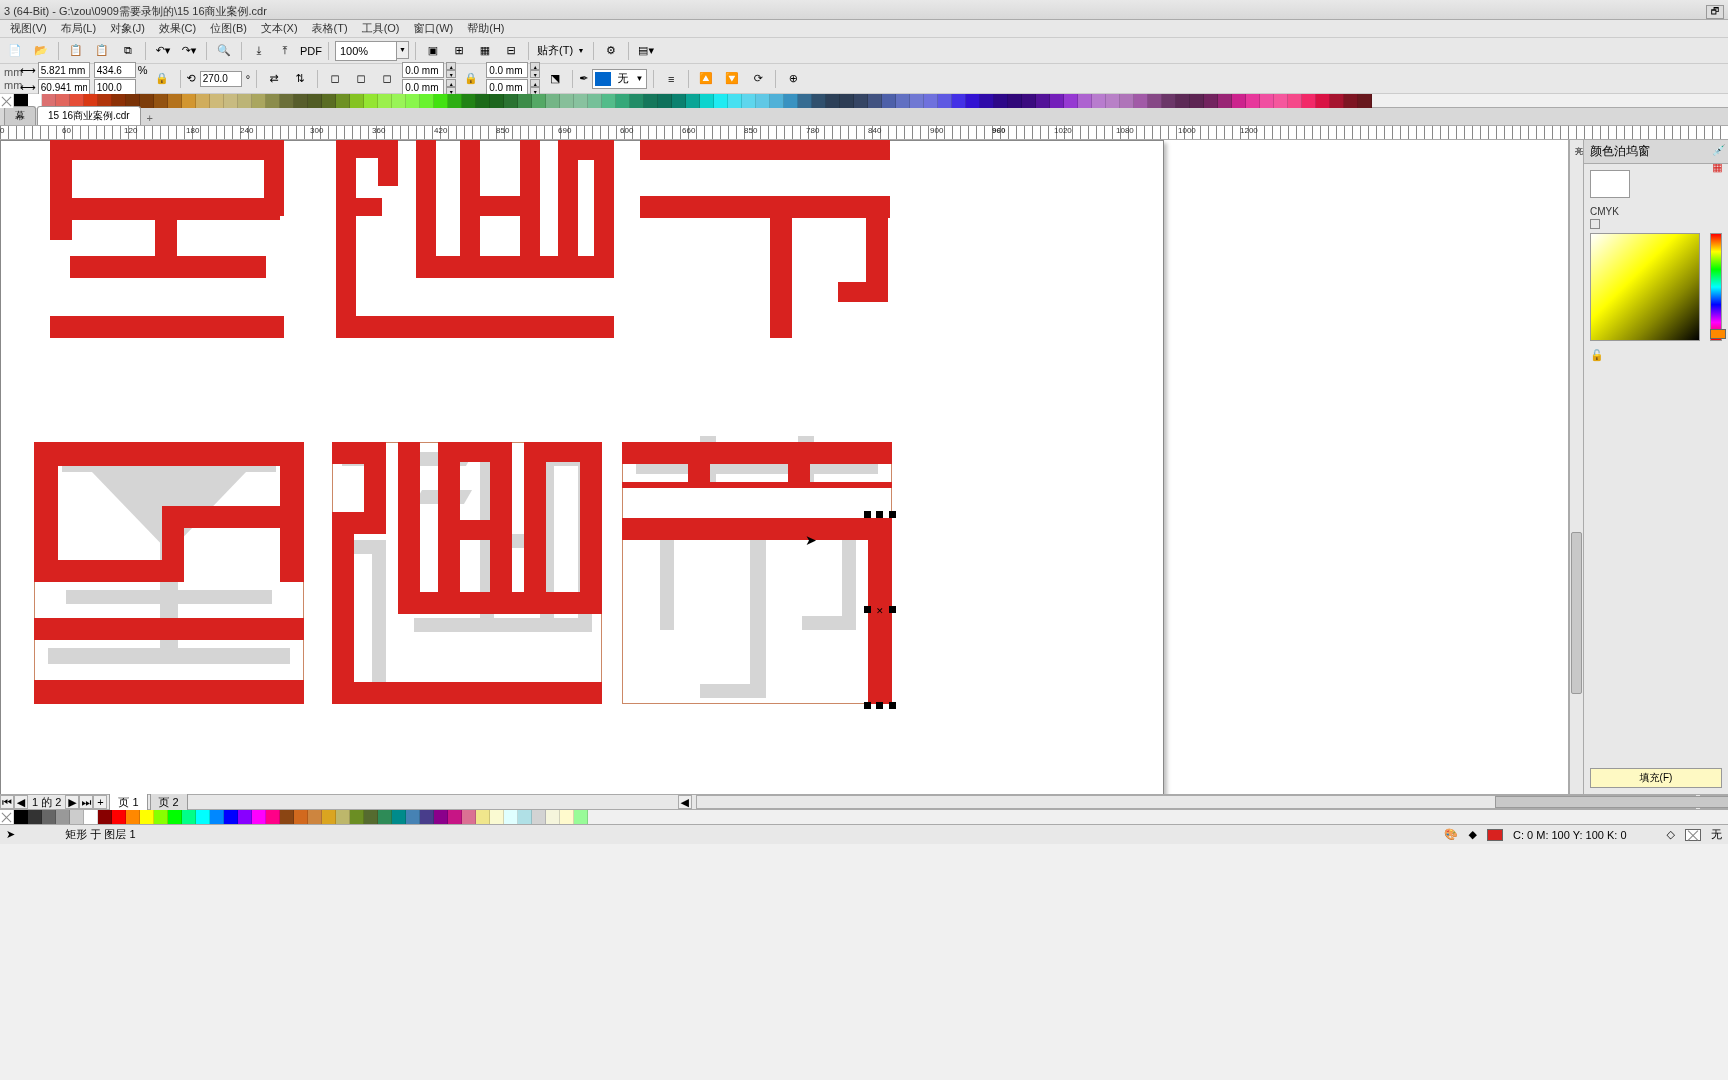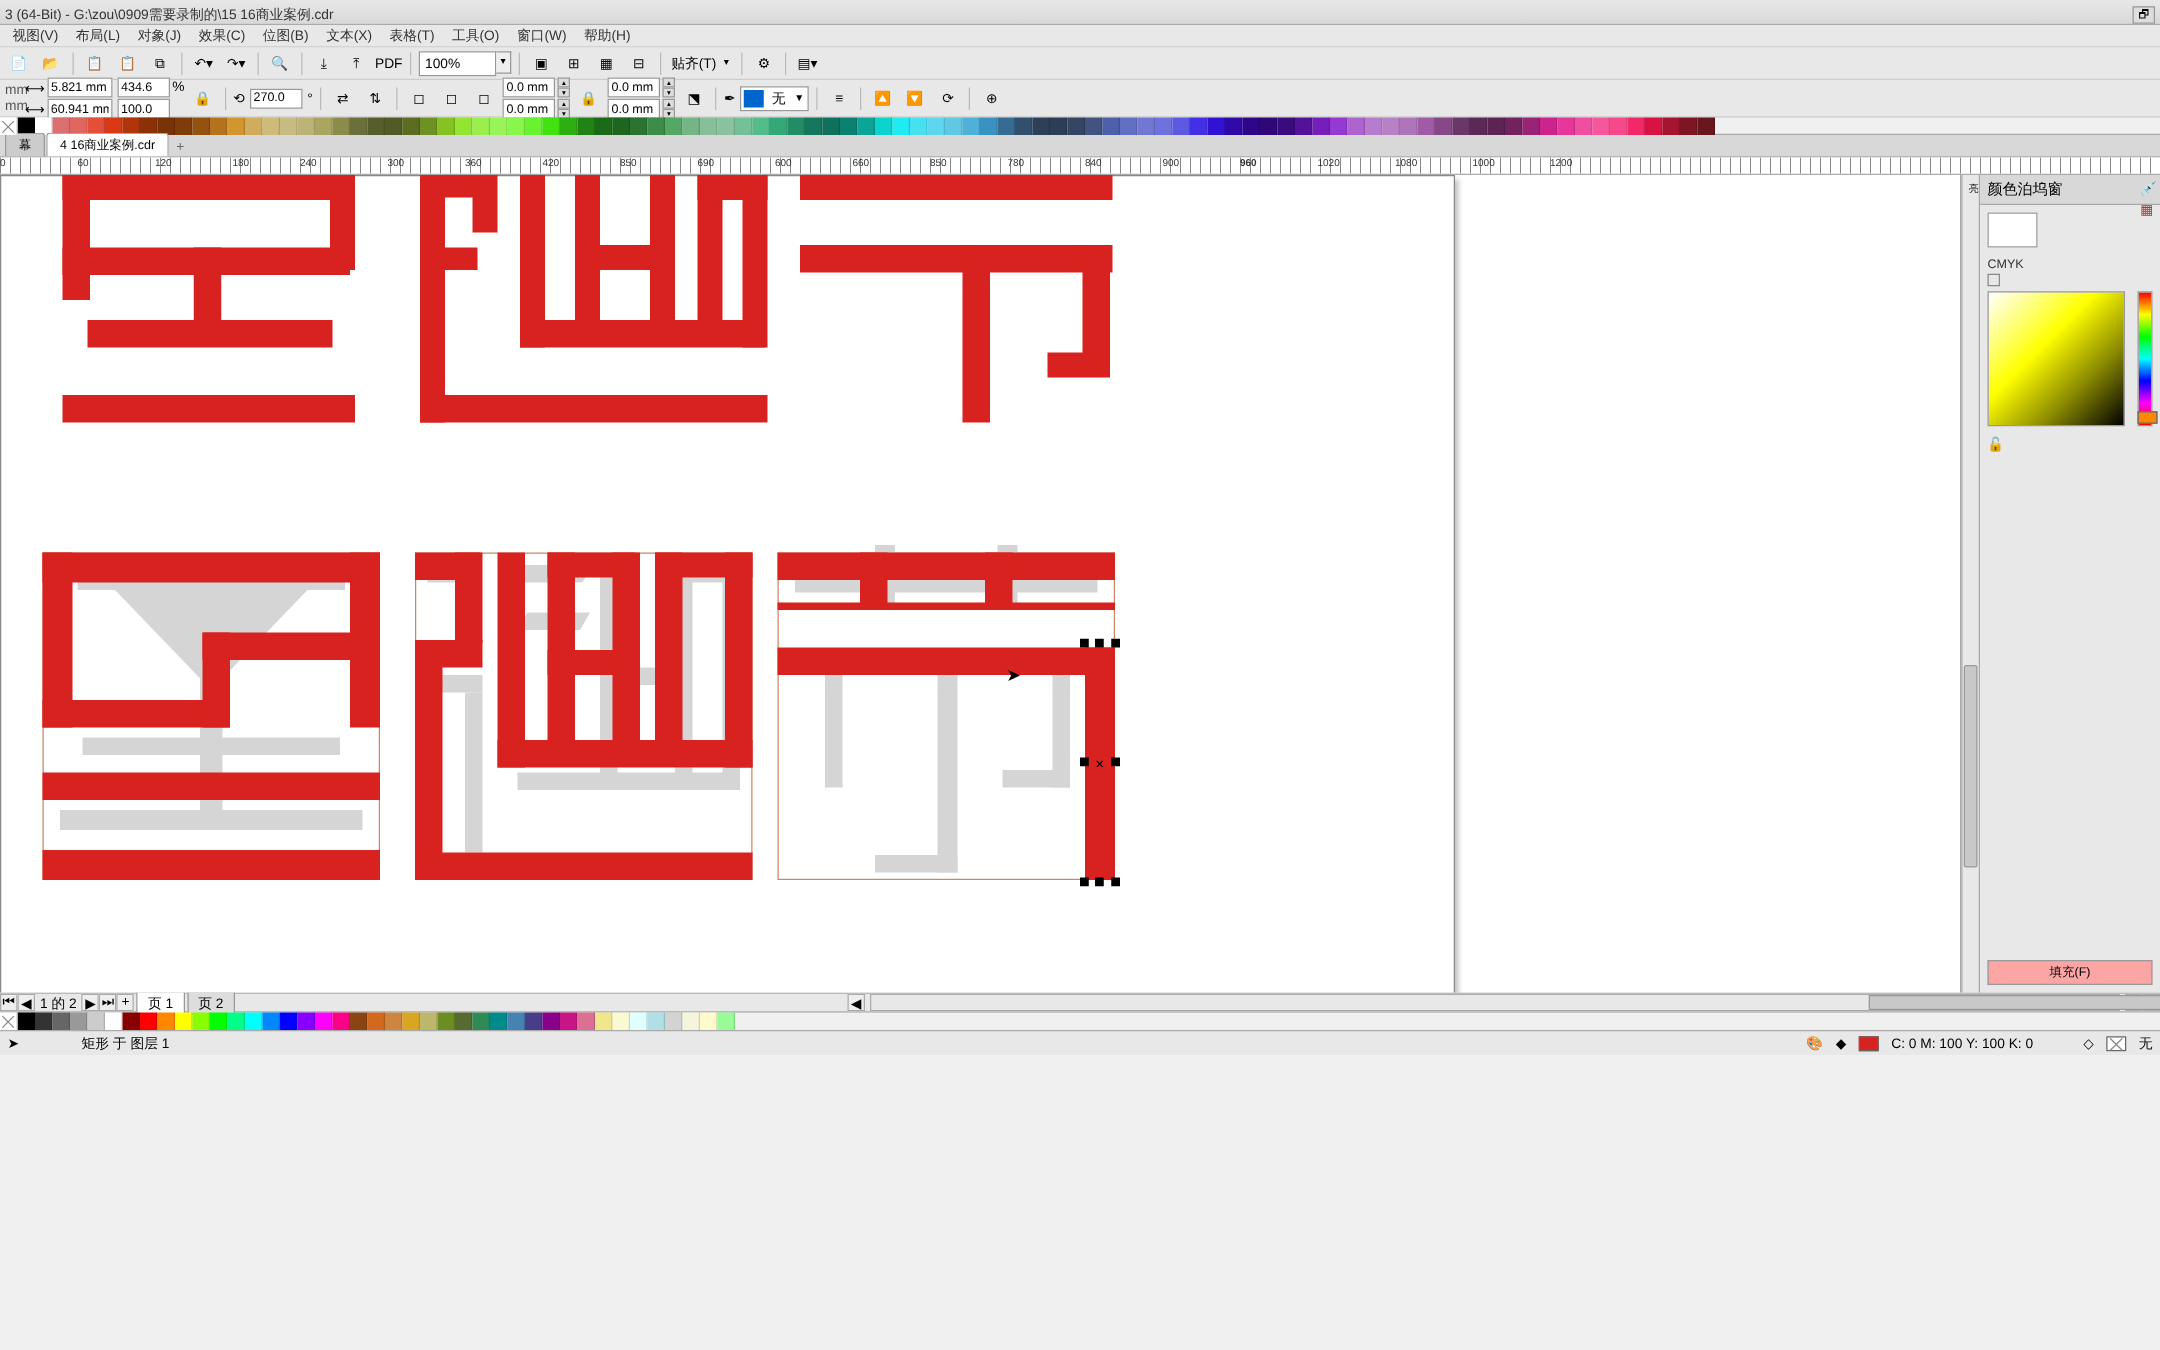--- a/index.html
+++ b/index.html
@@ -40,21 +40,21 @@
 .canvas-wrap{flex:1;background:#fff;position:relative;overflow:hidden;border-right:1px solid #aaa}
 .canvas{position:absolute;inset:0}
 .page-shadow{position:absolute;left:0;top:0;width:1164px;height:703px;border:1px solid #888;box-shadow:3px 3px 4px rgba(0,0,0,.25)}
 .right-panel{width:145px;background:#e8e8e8;border-left:1px solid #aaa;display:flex;flex-direction:column}
 .panel-title{padding:3px 6px;background:#d8d8d8;border-bottom:1px solid #aaa;font-size:12px}
 .color-preview{width:40px;height:28px;border:1px solid #999;background:#fff;margin:6px}
 .cmyk-label{padding:2px 6px;font-size:10px;color:#333}
 .gradient-box{margin:4px 6px;width:110px;height:108px;border:1px solid #999;background:linear-gradient(135deg,#fff 0%,#ffff00 40%,#888800 70%,#000 100%)}
 .hue-bar{position:absolute;right:6px;top:56px;width:12px;height:108px;background:linear-gradient(#ff0000,#ffff00,#00ff00,#00ffff,#0000ff,#ff00ff,#ff0000);border:1px solid #999}
 .panel-tools{position:absolute;right:2px;top:4px;display:flex;flex-direction:column;gap:4px}
-.fill-btn{margin:6px;padding:2px 8px;border:1px solid #999;background:#fca5a5;text-align:center;font-size:10px}
+.fill-btn{margin:6px;padding:2px 8px;border:1px solid #999;background:#fef9c3;text-align:center;font-size:10px}
 .scroll-v{width:14px;background:#e8e8e8;border-left:1px solid #aaa;position:relative}
 .scroll-thumb-v{position:absolute;left:1px;right:1px;top:392px;height:162px;background:#c8c8c8;border:1px solid #999;border-radius:2px}
 .footer-nav{height:16px;background:#e8e8e8;display:flex;align-items:center;border-top:1px solid #aaa;border-bottom:1px solid #aaa;font-size:10px}
 .nav-btn{width:14px;height:14px;display:flex;align-items:center;justify-content:center;border:1px solid #aaa;background:#eee}
 .page-tab{padding:1px 8px;background:#fff;border:1px solid #999;margin-left:2px}
 .page-tab.inactive{background:#ddd}
 .scroll-h{flex:1;height:14px;background:#e8e8e8;margin:0 4px;position:relative;border:1px solid #aaa}
 .scroll-thumb-h{position:absolute;top:0;bottom:0;left:798px;width:270px;background:#c8c8c8;border:1px solid #999}
 .palette-bottom{height:14px;display:flex}
 .statusbar{height:20px;background:#e8e8e8;display:flex;align-items:center;padding:0 6px;border-top:1px solid #aaa;font-size:10px;gap:10px}
@@ -321,21 +321,21 @@
     <div class="swatch" style="background: rgb(245, 73, 138);"></div>
     <div class="swatch" style="background: rgb(242, 41, 104);"></div>
     <div class="swatch" style="background: rgb(217, 18, 68);"></div>
     <div class="swatch" style="background: rgb(166, 20, 47);"></div>
     <div class="swatch" style="background: rgb(125, 21, 34);"></div>
     <div class="swatch" style="background: rgb(104, 24, 29);"></div>
   </div>
 
 <div class="tabs-row">
   <div class="tab">幕</div>
-  <div class="tab active">4 16商业案例.cdr</div>
+  <div class="tab active">15 16商业案例.cdr</div>
   <div class="tab-add">+</div>
 </div>
 
 <div class="ruler-h" id="ruler-h">
     <span class="ruler-tick" style="left: 0px;">0</span>
     <span class="ruler-tick" style="left: 62px;">60</span>
     <span class="ruler-tick" style="left: 124px;">120</span>
     <span class="ruler-tick" style="left: 186px;">180</span>
     <span class="ruler-tick" style="left: 240px;">240</span>
     <span class="ruler-tick" style="left: 310px;">300</span>

